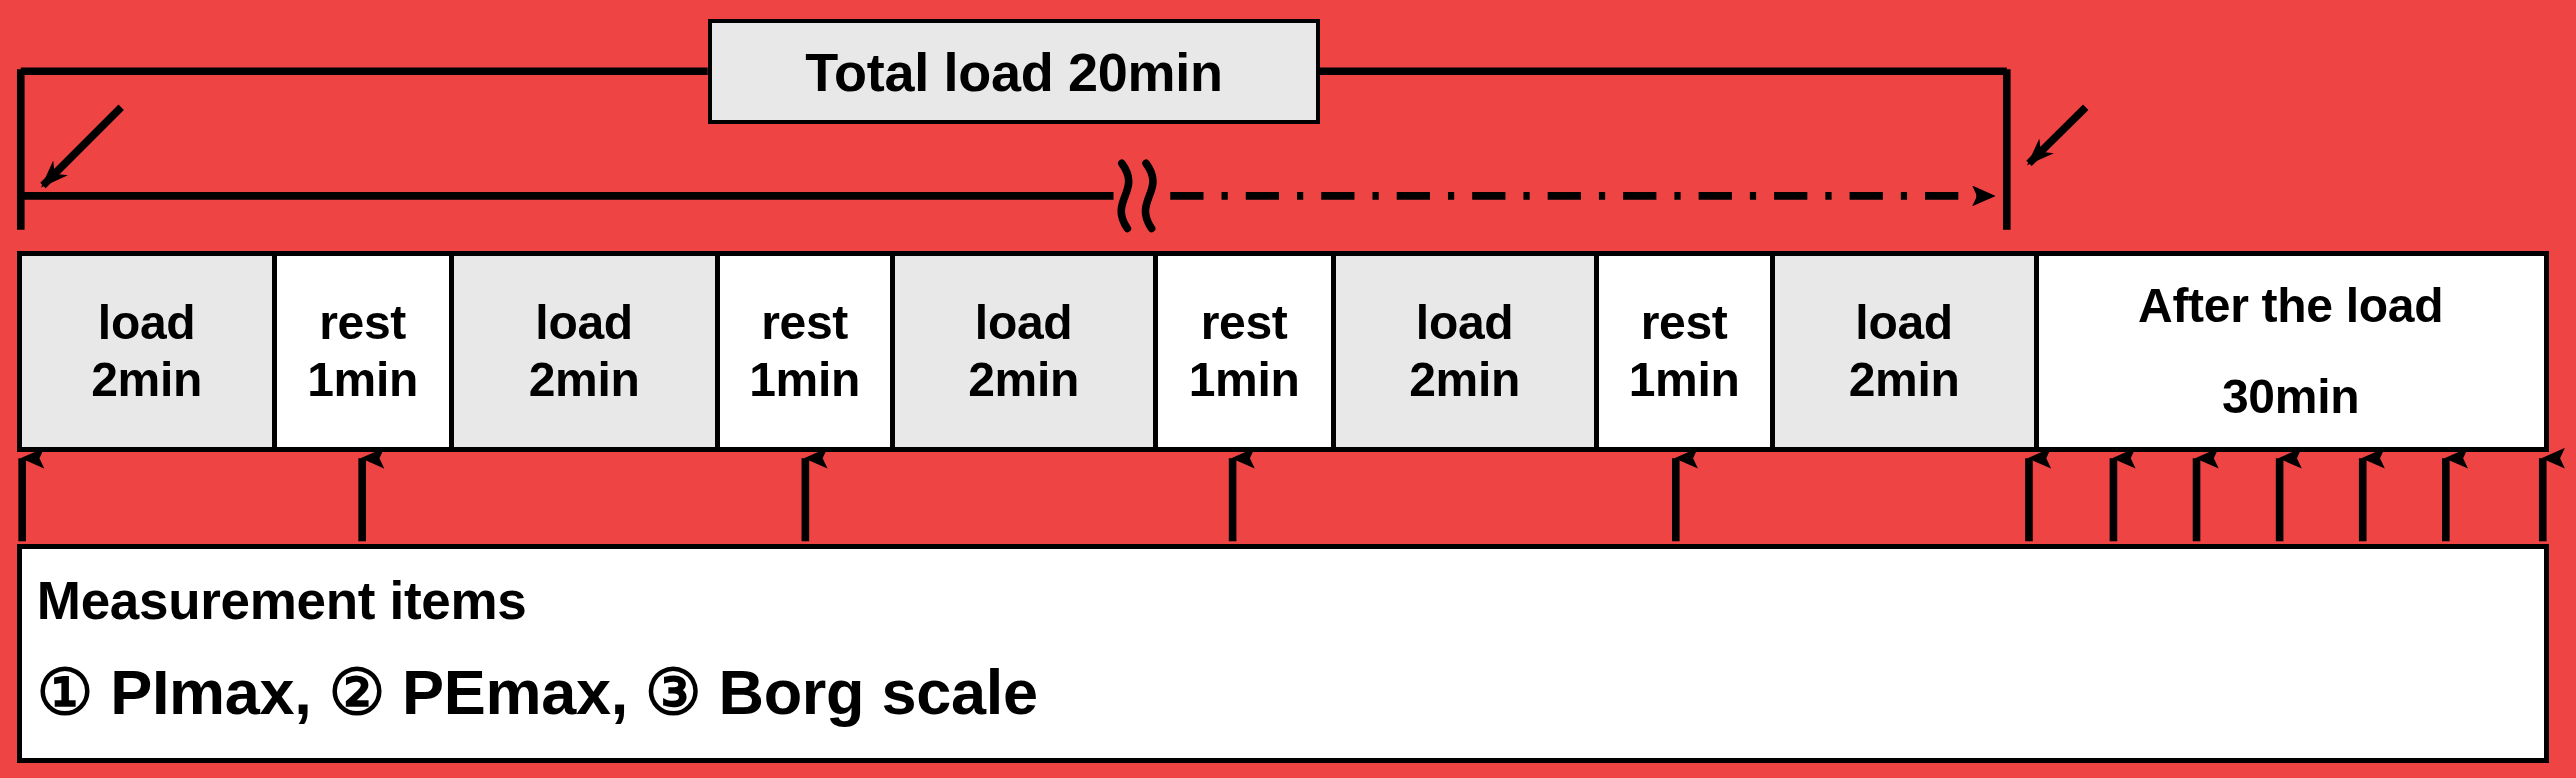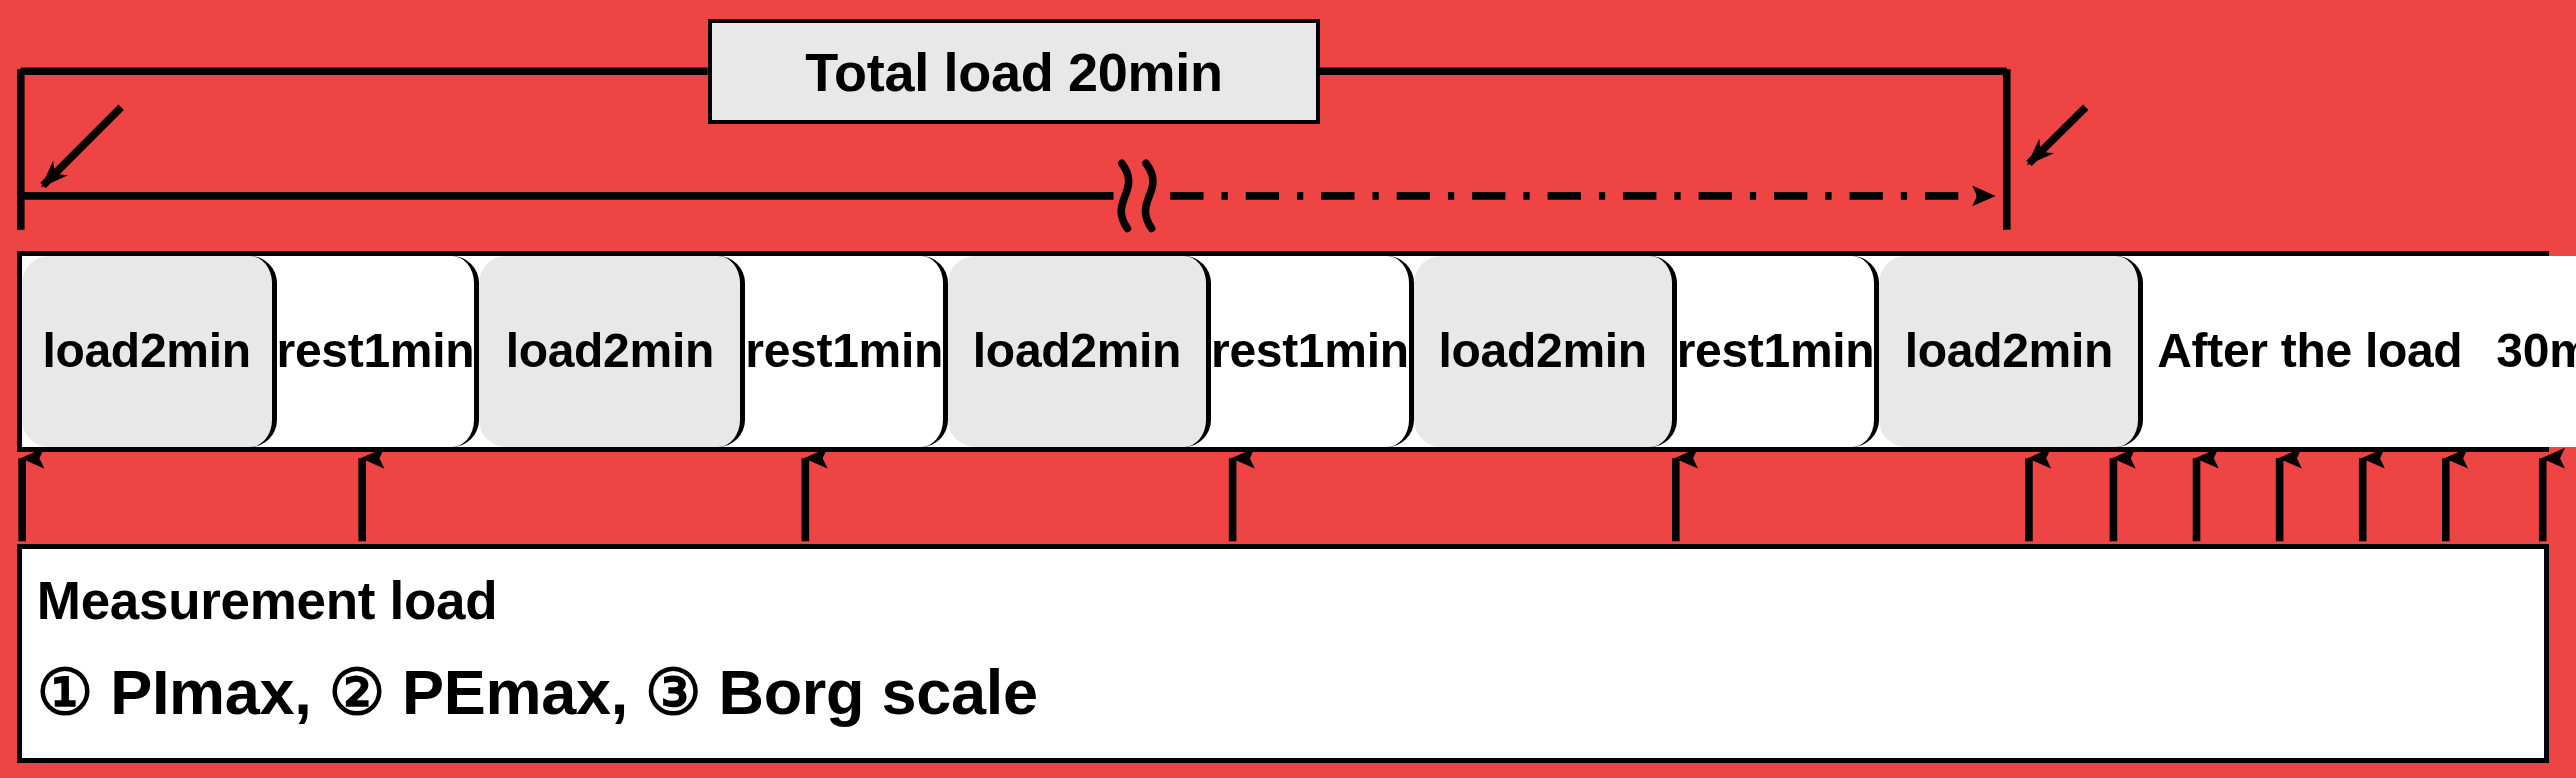--- a/index.html
+++ b/index.html
@@ -65,32 +65,32 @@
     border: 5.5px solid #000000;
     box-sizing: border-box;
     display: flex;
     background: #ffffff;
   }
   .phase-cell {
     position: relative;
     box-sizing: border-box;
     border-right: 5.5px solid #000000;
     display: flex;
+    flex-direction: column;
     align-items: center;
     justify-content: center;
     font-size: 48px;
     font-weight: bold;
     letter-spacing: -0.3px;
     white-space: nowrap;
     line-height: 1.18;
-    border-radius: 27px;
   }
   .phase-cell:last-child { border-right: none; }
   .phase-cell.load { background: #e8e8e8; }
-  .phase-cell.rest { background: #ffffff; justify-content: flex-end; }
+  .phase-cell.rest { background: #ffffff; }
   .phase-cell.after { background: #ffffff; gap: 34px; }
   .phase-cell .l1 { display: block; }
   .phase-cell .l2 { display: block; }
 
   
   .measure-box {
     position: absolute;
     left: 16.6px;
     top: 544px;
     width: 2532px;
@@ -214,18 +214,18 @@
         <span class="l1">load</span>
         <span class="l2">2min</span>
       </div>
       <div class="phase-cell after" style="flex: 0 0 504px;">
         <span class="l1">After the load</span>
         <span class="l2">30min</span>
       </div>
     </div>
 
   <div class="measure-box">
-    <div class="measure-title">Measurement load</div>
+    <div class="measure-title">Measurement items</div>
     <div class="measure-items">① PImax, ② PEmax, ③ Borg scale</div>
   </div>
 
 </div>
 
 
 </body></html>

